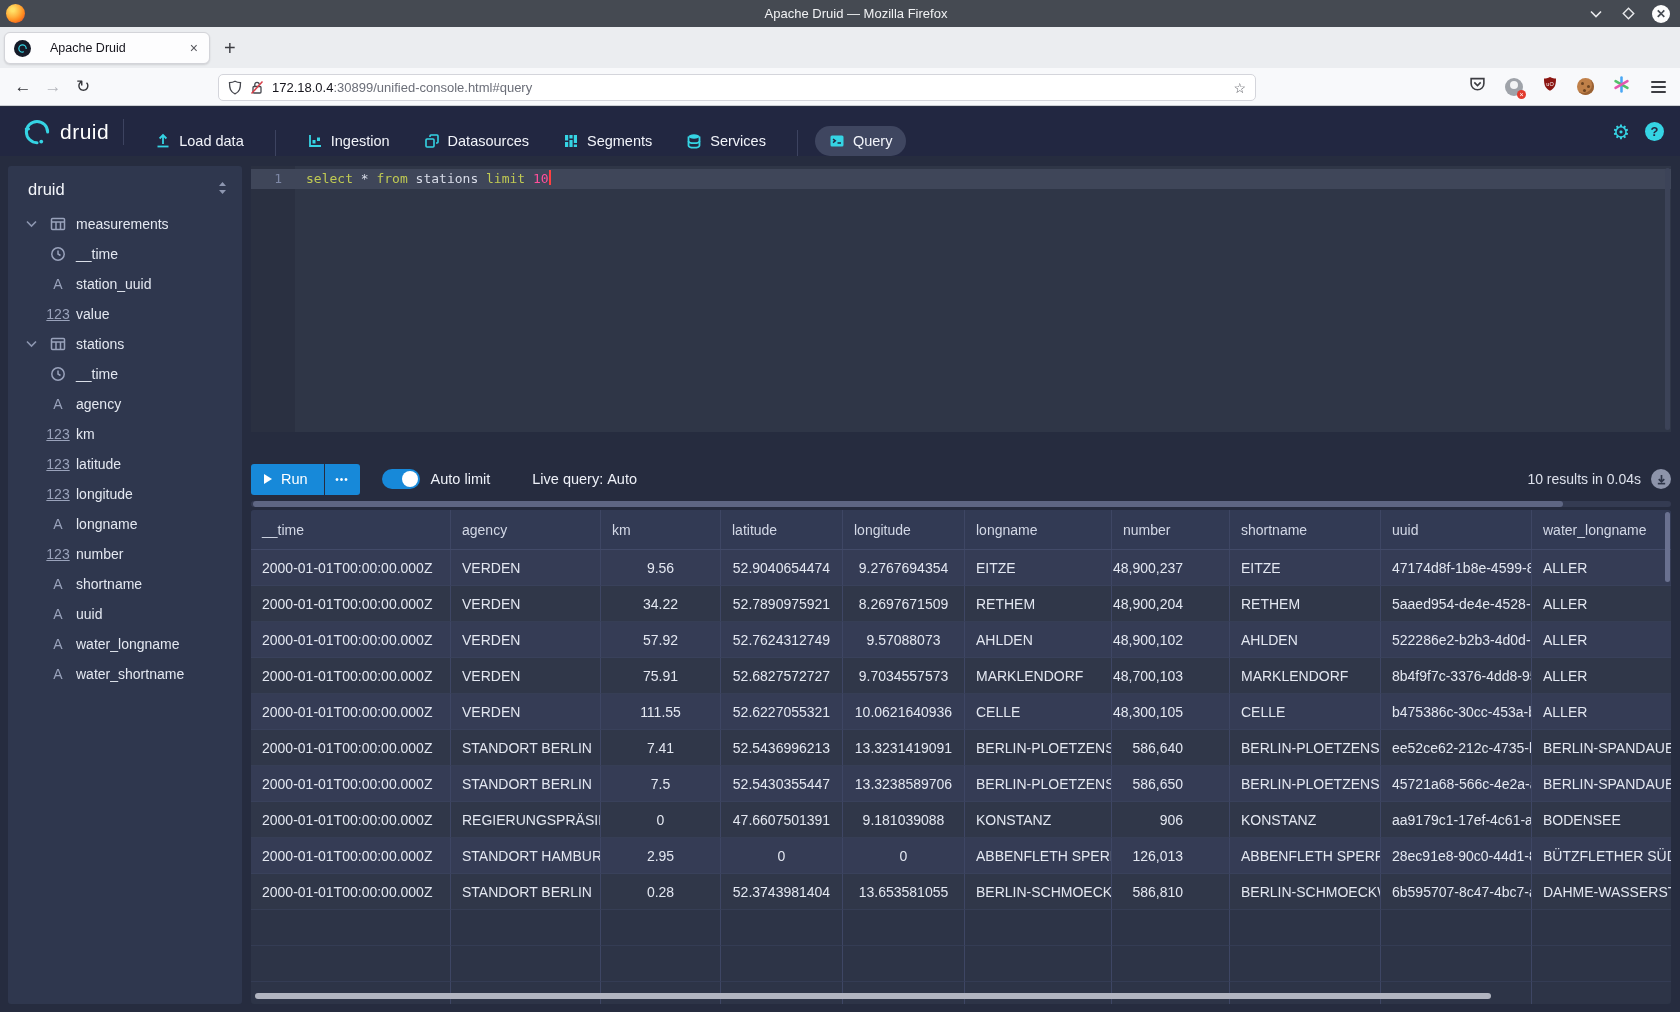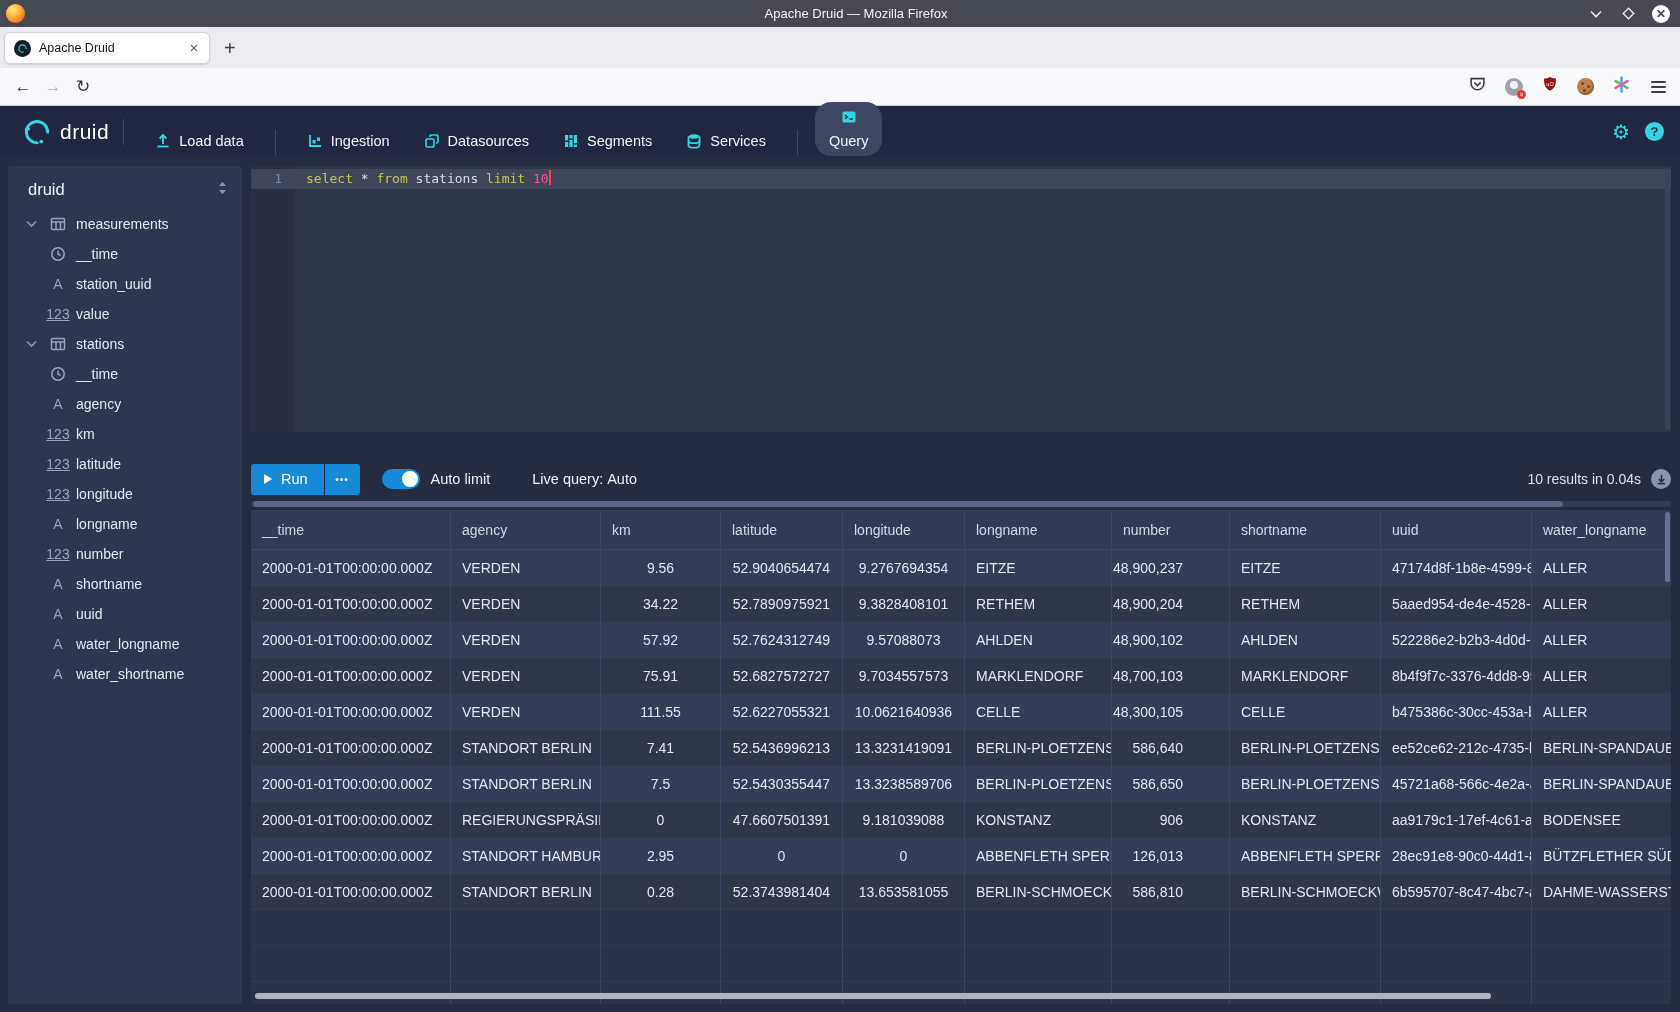--- a/index.html
+++ b/index.html
@@ -17,21 +17,21 @@
   .wc { width:16px; height:16px; display:flex; align-items:center; justify-content:center; }
   .wc-min svg, .wc-max svg { display:block; }
   .wc-close { width:18px; height:18px; border-radius:50%; background:#fdfdfd; color:#454a52;
     font-size:12px; font-weight:bold; display:flex; align-items:center; justify-content:center; line-height:1; }
 
   
   .tabbar { position:absolute; top:27px; left:0; right:0; height:41px; background:#ebedf0; }
   .tab { position:absolute; left:4px; top:5px; width:206px; height:32px; background:#fdfdfe;
     border:1px solid #d3d4d9; border-radius:6px; display:flex; align-items:center; padding:0 9px;
     box-shadow:0 1px 2px rgba(0,0,0,.12); }
-  .tab-label { flex:1; font-size:12.5px; color:#16151d; margin-left:8px; white-space:nowrap; overflow:hidden; }
+  .tab-label { flex:1; font-size:12.5px; color:#16151d; margin-left:19px; white-space:nowrap; overflow:hidden; }
   .tab-close { color:#55565c; font-size:14px; padding:0 2px; }
   .favicon { width:17px; height:17px; border-radius:50%; background:#151a28; display:flex;
     align-items:center; justify-content:center; flex:none; }
   .newtab { position:absolute; left:224px; top:11px; font-size:20px; color:#3c3d42; line-height:20px; }
 
   
   .toolbar { position:absolute; top:68px; left:0; right:0; height:38px; background:#f8f9fb;
     border-bottom:1px solid #ccced4; display:flex; align-items:center; }
   .navbtn { width:30px; text-align:center; font-size:17px; color:#35363b; }
   .navbtn.back { margin-left:8px; }
@@ -57,21 +57,21 @@
 
   
   .druidnav { position:absolute; top:107px; left:0; right:0; height:49px; background:#222741;
     display:flex; align-items:center; }
   .brand { display:flex; align-items:center; margin-left:22px; gap:8px; }
   .brand-name { color:#fff; font-size:21px; letter-spacing:.5px; }
   .vsep { width:1px; height:26px; background:#3d4360; margin:0 14px; }
   .nav-items { display:flex; align-items:flex-end; height:100%; }
   .nav-item { display:flex; align-items:center; gap:8px; padding:7px 14px; margin:0 3px; border-radius:16px;
     color:#f2f4fa; font-size:14.5px; }
-  .nav-item.active { background:#3f4660;flex-direction:column; }
+  .nav-item.active { background:#3f4660; }
   .nav-right { margin-left:auto; margin-right:16px; display:flex; align-items:center; gap:15px; }
   .gear { color:#35d4e4; font-size:20px; line-height:1; }
   .helpc { width:19px; height:19px; border-radius:50%; background:#35d4e4; color:#222741; font-weight:bold;
     font-size:13px; display:flex; align-items:center; justify-content:center; }
 
   
   .content { position:absolute; top:156px; left:0; right:0; bottom:0; background:#262c3f; }
 
   
   .schema-panel { position:absolute; left:8px; top:10px; width:234px; bottom:8px; background:#2f374e;
@@ -180,20 +180,37 @@
       <span class="tab-label">Apache Druid</span>
       <span class="tab-close">×</span>
     </div>
     <div class="newtab">+</div>
   </div>
 
   <div class="toolbar">
     <div class="navbtn back">←</div>
     <div class="navbtn fwd">→</div>
     <div class="navbtn">↻</div>
+    <div class="urlbar">
+      <span class="sep-ic">
+        <svg width="14" height="15" viewBox="0 0 14 15">
+            <path d="M7 1.2C5 2.4 3.2 2.6 1.5 2.6c0 5.4.7 9 5.5 11.2 4.8-2.2 5.5-5.8 5.5-11.2-1.7 0-3.5-.2-5.5-1.4z" stroke="#45474e" stroke-width="1.3" fill="none"></path>
+          </svg>
+      </span>
+      <span class="sep-ic">
+        <svg width="14" height="15" viewBox="0 0 14 15">
+            <rect x="3" y="6.5" width="8" height="6.5" rx="1" stroke="#45474e" stroke-width="1.3" fill="none"></rect>
+            <path d="M4.8 6.5V4.6a2.2 2.2 0 0 1 4.4 0" stroke="#45474e" stroke-width="1.3" fill="none"></path>
+            <path d="M1.5 13.5L12.5 1.5" stroke="#d8404a" stroke-width="1.5"></path>
+          </svg>
+      </span>
+      <span class="url-host">172.18.0.4</span>
+        <span class="url-rest">:30899/unified-console.html#query</span>
+      <span class="url-star">☆</span>
+    </div>
     <div class="tb-icons">
       <span>
         <svg width="17" height="17" viewBox="0 0 16 16">
             <path d="M2 2.5h12v4.5a6 6 0 0 1-12 0z" stroke="#3c3d42" stroke-width="1.5" fill="none"></path>
             <path d="M5 6l3 3 3-3" stroke="#3c3d42" stroke-width="1.5" fill="none"></path>
           </svg>
       </span>
       <span class="acct"></span>
       <span>
         <svg width="16" height="17" viewBox="0 0 16 17">
@@ -492,21 +509,21 @@
               <div class="td c6">48,900,237</div>
               <div class="td c7">EITZE</div>
               <div class="td c8">47174d8f-1b8e-4599-8a</div>
               <div class="td c9">ALLER</div>
             </div>
             <div class="tr even">
               <div class="td c0">2000-01-01T00:00:00.000Z</div>
               <div class="td c1">VERDEN</div>
               <div class="td c2">34.22</div>
               <div class="td c3">52.7890975921</div>
-              <div class="td c4">9.3828408101</div>
+              <div class="td c4">8.2697671509</div>
               <div class="td c5">RETHEM</div>
               <div class="td c6">48,900,204</div>
               <div class="td c7">RETHEM</div>
               <div class="td c8">5aaed954-de4e-4528-8f</div>
               <div class="td c9">ALLER</div>
             </div>
             <div class="tr odd">
               <div class="td c0">2000-01-01T00:00:00.000Z</div>
               <div class="td c1">VERDEN</div>
               <div class="td c2">57.92</div>

